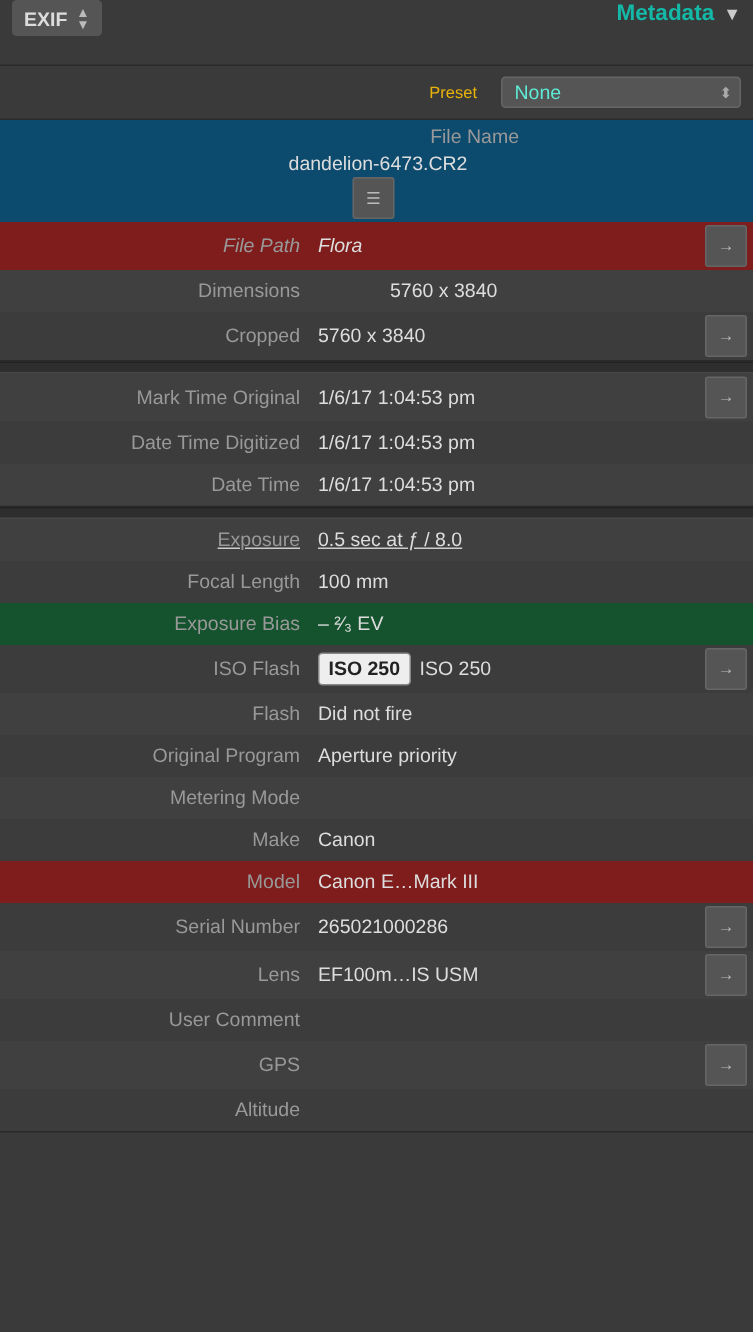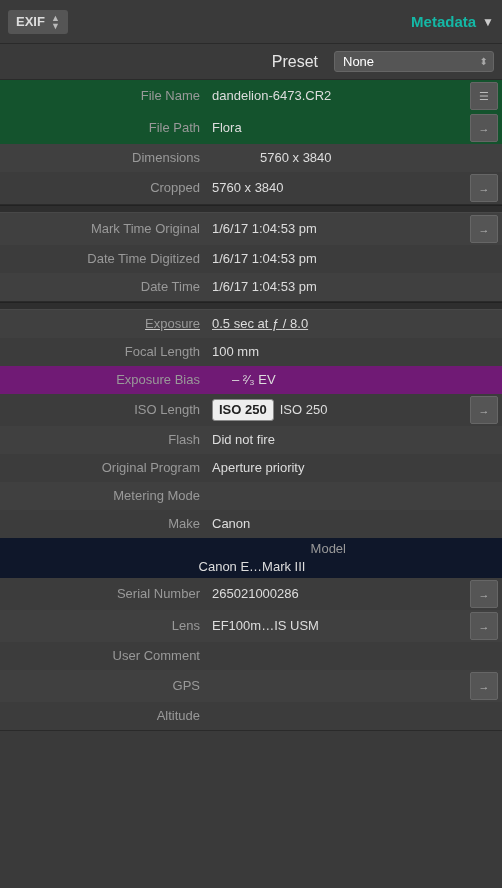--- a/index.html
+++ b/index.html
@@ -9,21 +9,21 @@
       background: #3a3a3a;
       font-family: Arial, sans-serif;
       font-size: 13px;
       color: #ccc;
       overflow: hidden;
     }
 
     
     .header {
       display: flex;
-      align-items: center;
+      align-items: flex-start;
       background: #3a3a3a;
       height: 44px;
       border-bottom: 1px solid #2a2a2a;
       padding: 0 8px;
     }
     .header-left {
       display: flex;
       align-items: center;
       background: #555;
       border-radius: 3px;
@@ -55,30 +55,30 @@
     .preset-row {
       display: flex;
       align-items: center;
       height: 36px;
       background: #3a3a3a;
       padding: 0 8px;
       border-bottom: 1px solid #2a2a2a;
       gap: 8px;
     }
     .preset-label {
-      color: #e5e5e5;
-      font-size: 16px;
+      color: #eab308;
+      font-size: 11px;
       margin-left: auto;
       margin-right: 8px;
     }
     .preset-select {
       background: #555;
       border: 1px solid #666;
       border-radius: 3px;
-      color: #ffffff;
+      color: #5eead4;
       font-size: 13px;
       padding: 2px 24px 2px 8px;
       appearance: none;
       position: relative;
       width: 160px;
     }
     .preset-select-wrap {
       position: relative;
       display: flex;
       align-items: center;
@@ -198,26 +198,26 @@
   <span class="preset-label">Preset</span>
   <div class="preset-select-wrap">
     <select class="preset-select">
       <option>None</option>
     </select>
   </div>
 </div>
 
 <div class="meta-table" id="meta-table">
 <div class="section">
-      <div class="meta-row" style="background: #14532d;">
+      <div class="meta-row" style="background: #0c4a6e; flex-direction: column;">
         <div class="label-cell">File Name</div>
         <div class="value-cell">dandelion-6473.CR2</div>
         <div class="list-btn">☰</div>
       </div>
-      <div class="meta-row" style="background: #14532d;">
+      <div class="meta-row" style="background: #7f1d1d; font-style: italic;">
         <div class="label-cell">File Path</div>
         <div class="value-cell">Flora</div>
         <div class="arrow-btn">→</div>
       </div>
       <div class="meta-row" style="background: rgb(64, 64, 64); gap: 48px;">
         <div class="label-cell">Dimensions</div>
         <div class="value-cell">5760 x 3840</div>
       </div>
       <div class="meta-row" style="background: rgb(60, 60, 60);">
         <div class="label-cell">Cropped</div>
@@ -244,45 +244,45 @@
     <div class="section-divider"></div>
     <div class="section">
       <div class="meta-row" style="background: rgb(64, 64, 64); text-decoration: underline;">
         <div class="label-cell">Exposure</div>
         <div class="value-cell">0.5 sec at ƒ / 8.0</div>
       </div>
       <div class="meta-row" style="background: rgb(60, 60, 60);">
         <div class="label-cell">Focal Length</div>
         <div class="value-cell">100 mm</div>
       </div>
-      <div class="meta-row" style="background: #701a75; gap: 20px;">
+      <div class="meta-row" style="background: #14532d;">
         <div class="label-cell">Exposure Bias</div>
         <div class="value-cell">– ²⁄₃ EV</div>
       </div>
       <div class="meta-row" style="background: rgb(60, 60, 60);">
-        <div class="label-cell">ISO Length</div>
+        <div class="label-cell">ISO Flash</div>
         <div class="value-cell"><span class="iso-badge">ISO 250</span>ISO 250</div>
         <div class="arrow-btn">→</div>
       </div>
       <div class="meta-row" style="background: rgb(64, 64, 64);">
         <div class="label-cell">Flash</div>
         <div class="value-cell">Did not fire</div>
       </div>
       <div class="meta-row" style="background: rgb(60, 60, 60);">
         <div class="label-cell">Original Program</div>
         <div class="value-cell">Aperture priority</div>
       </div>
       <div class="meta-row" style="background: rgb(64, 64, 64);">
         <div class="label-cell">Metering Mode</div>
       </div>
       <div class="meta-row" style="background: rgb(60, 60, 60);">
         <div class="label-cell">Make</div>
         <div class="value-cell">Canon</div>
       </div>
-      <div class="meta-row" style="background: #0f172a; flex-direction: column;">
+      <div class="meta-row" style="background: #7f1d1d;">
         <div class="label-cell">Model</div>
         <div class="value-cell">Canon E…Mark III</div>
       </div>
       <div class="meta-row" style="background: rgb(60, 60, 60);">
         <div class="label-cell">Serial Number</div>
         <div class="value-cell">265021000286</div>
         <div class="arrow-btn">→</div>
       </div>
       <div class="meta-row" style="background: rgb(64, 64, 64);">
         <div class="label-cell">Lens</div>

